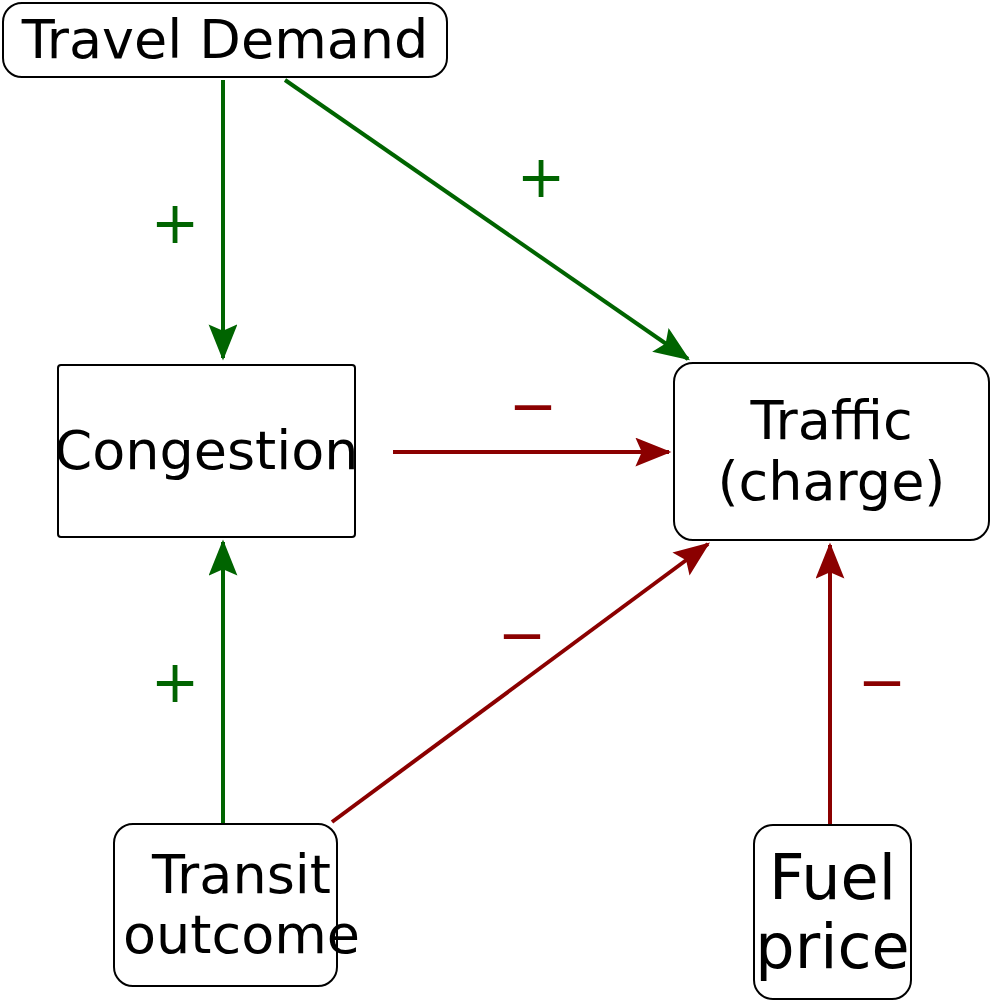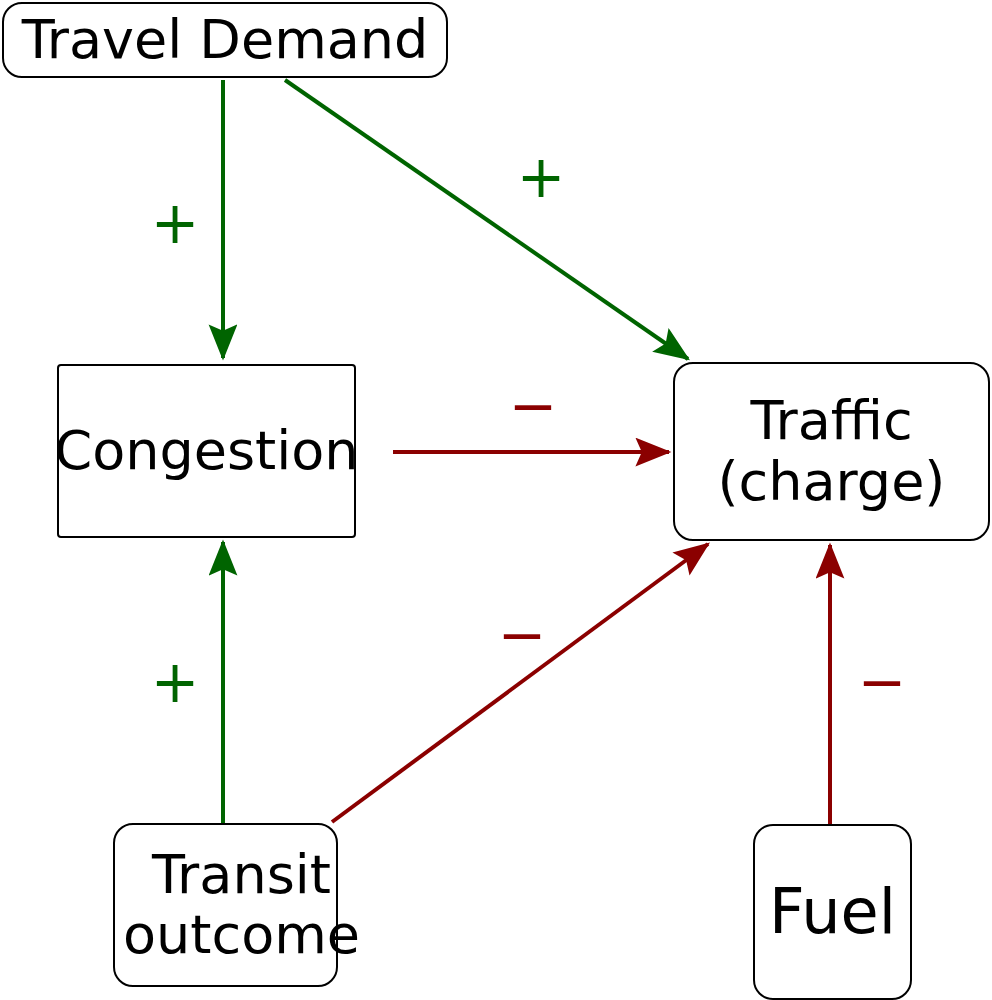--- a/index.html
+++ b/index.html
@@ -98,20 +98,21 @@
     <span class="line">(charge)</span>
   </div>
 
   <div class="node" style="left:113px; top:823px; width:225px; height:164px; font-size:54px; border-radius:20px;padding-left:32px;">
     <span class="line">Transit</span>
     <span class="line">outcome</span>
   </div>
 
   <div class="node" style="left:753px; top:824px; width:159px; height:176px; font-size:62px; border-radius:20px;">
     <span class="line">Fuel</span>
+    <span class="line">price</span>
   </div>
 
   <span class="sign plus" style="left:175px; top:223px;">+</span>
 
   <span class="sign plus" style="left:541px; top:177px;">+</span>
 
   <span class="sign minus" style="left:533px; top:406px;">−</span>
 
   <span class="sign plus" style="left:175px; top:682px;">+</span>
 

